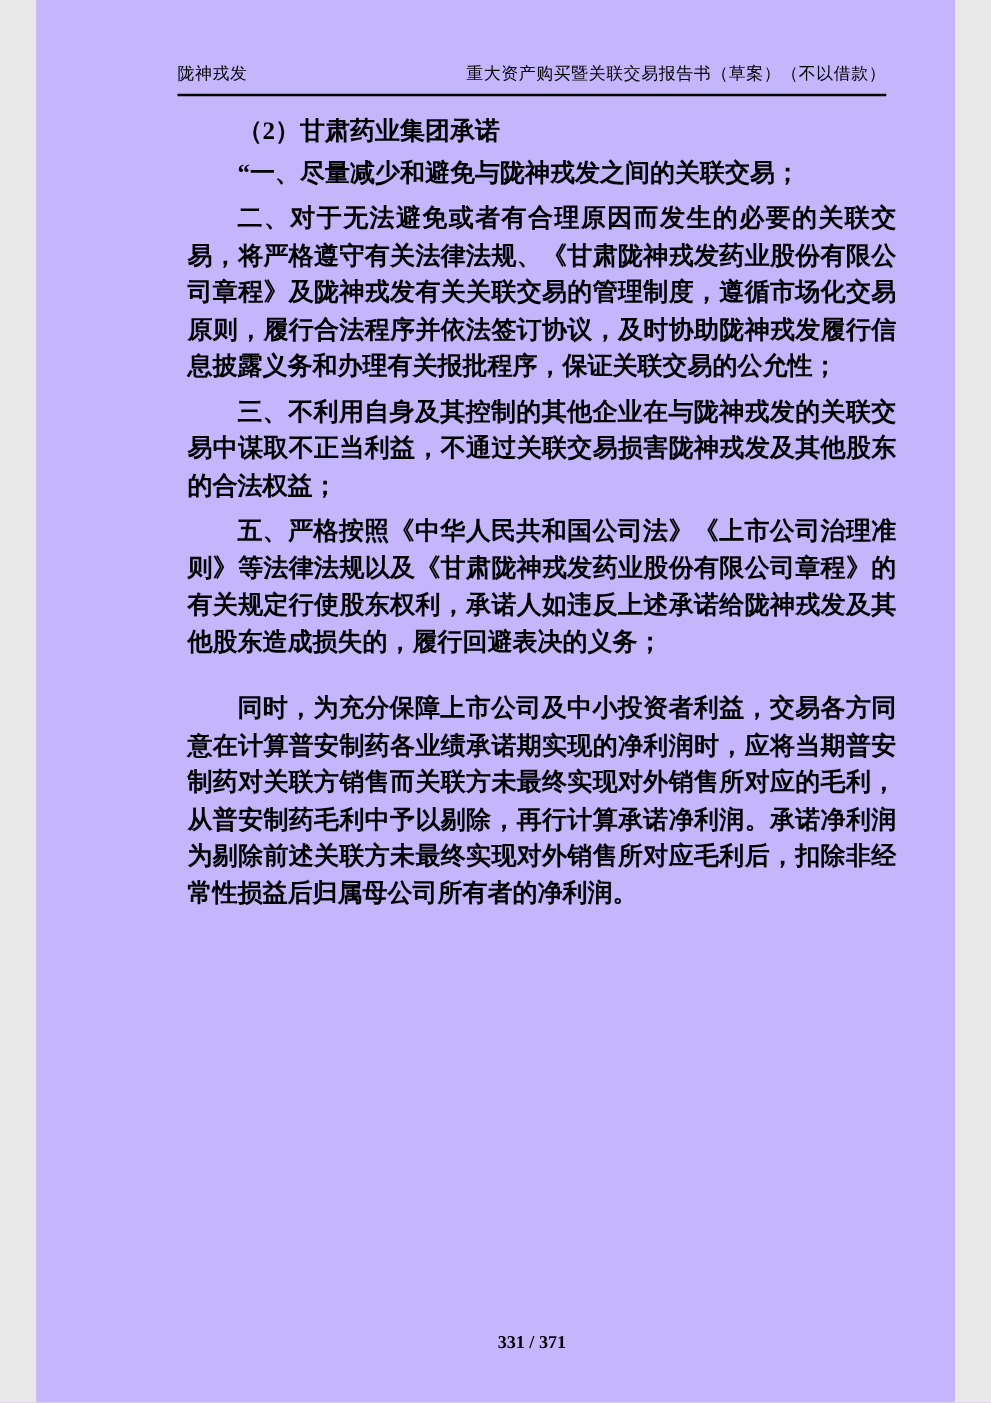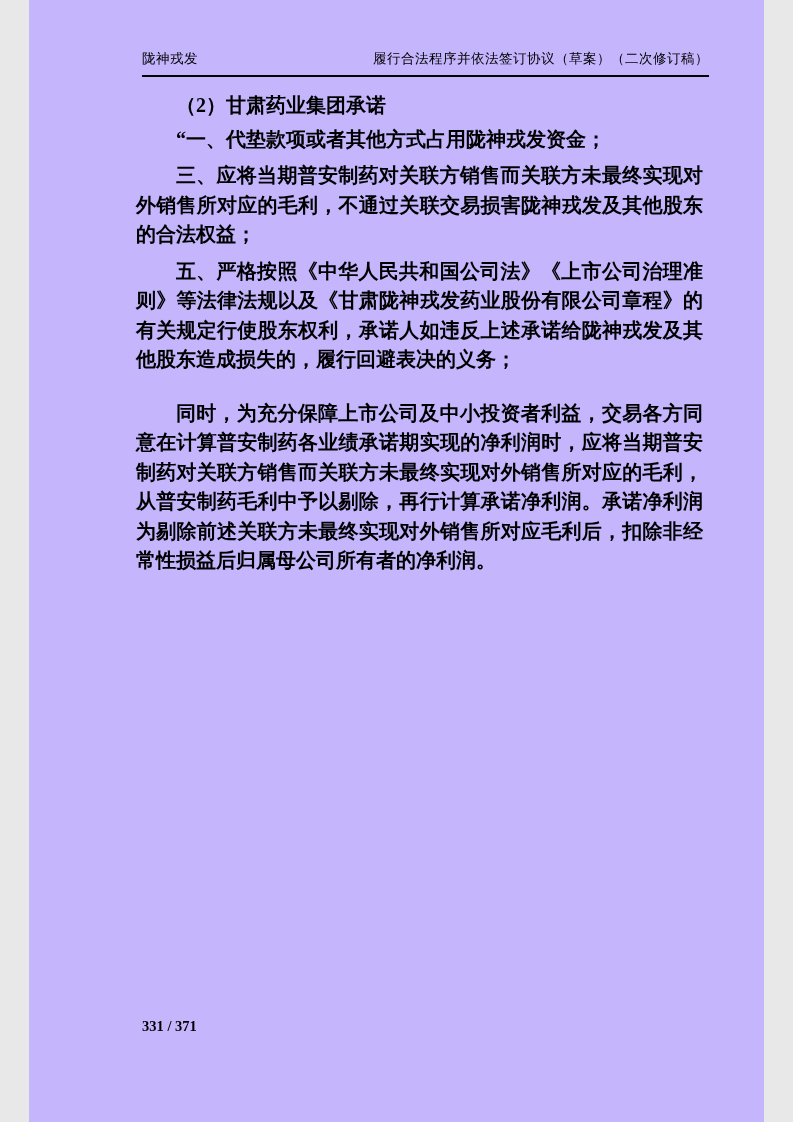--- a/index.html
+++ b/index.html
@@ -24,21 +24,21 @@
     font-family: "Liberation Serif", "DejaVu Serif", serif;
     font-size: 13.5px;
     letter-spacing: 0.5px;
     padding-bottom: 7px;
     border-bottom: 2px solid #000000;
   }
   .header .left-title { white-space: nowrap; }
   .header .right-title { white-space: nowrap; }
   .content {
     position: absolute;
-    left: 107px;
+    left: 121px;
     top: 91px;
     width: 567px;
     font-family: "Liberation Serif", "DejaVu Serif", serif;
     font-weight: bold;
     font-size: 20px;
     line-height: 29.5px;
     text-align: justify;
     color: #000000;
   }
   .content .section-heading {
@@ -52,46 +52,47 @@
     margin-bottom: 7px;
   }
   .content p.closing-para {
     text-indent: 2em;
     margin-top: 24px;
     margin-bottom: 0;
   }
   .footer {
     position: absolute;
     left: 113px;
-    top: 1018px;
+    top: 1066px;
     width: 567px;
-    text-align: left;
+    text-align: center;
     font-family: "Liberation Serif", "DejaVu Serif", serif;
     font-weight: bold;
     font-size: 14.5px;
     color: #000000;
   }
 </style>
 </head>
 <body>
 
 <div class="page">
 
   <div class="header">
     <span class="left-title">陇神戎发</span>
-    <span class="right-title">履行合法程序并依法签订协议（草案）（二次修订稿）</span>
+    <span class="right-title">重大资产购买暨关联交易报告书（草案）（不以借款）</span>
   </div>
 
   <div class="content">
     <p class="section-heading">（2）甘肃药业集团承诺</p>
 
-    <p class="body-para">“一、代垫款项或者其他方式占用陇神戎发资金；</p>
+    <p class="body-para">“一、尽量减少和避免与陇神戎发之间的关联交易；</p>
 
+    <p class="body-para">二、对于无法避免或者有合理原因而发生的必要的关联交易，将严格遵守有关法律法规、《甘肃陇神戎发药业股份有限公司章程》及陇神戎发有关关联交易的管理制度，遵循市场化交易原则，履行合法程序并依法签订协议，及时协助陇神戎发履行信息披露义务和办理有关报批程序，保证关联交易的公允性；</p>
 
-    <p class="body-para">三、应将当期普安制药对关联方销售而关联方未最终实现对外销售所对应的毛利，不通过关联交易损害陇神戎发及其他股东的合法权益；</p>
+    <p class="body-para">三、不利用自身及其控制的其他企业在与陇神戎发的关联交易中谋取不正当利益，不通过关联交易损害陇神戎发及其他股东的合法权益；</p>
 
 
     <p class="body-para">五、严格按照《中华人民共和国公司法》《上市公司治理准则》等法律法规以及《甘肃陇神戎发药业股份有限公司章程》的有关规定行使股东权利，承诺人如违反上述承诺给陇神戎发及其他股东造成损失的，履行回避表决的义务；</p>
 
 
 
     <p class="closing-para">同时，为充分保障上市公司及中小投资者利益，交易各方同意在计算普安制药各业绩承诺期实现的净利润时，应将当期普安制药对关联方销售而关联方未最终实现对外销售所对应的毛利，从普安制药毛利中予以剔除，再行计算承诺净利润。承诺净利润为剔除前述关联方未最终实现对外销售所对应毛利后，扣除非经常性损益后归属母公司所有者的净利润。</p>
   </div>
 
   <div class="footer">

